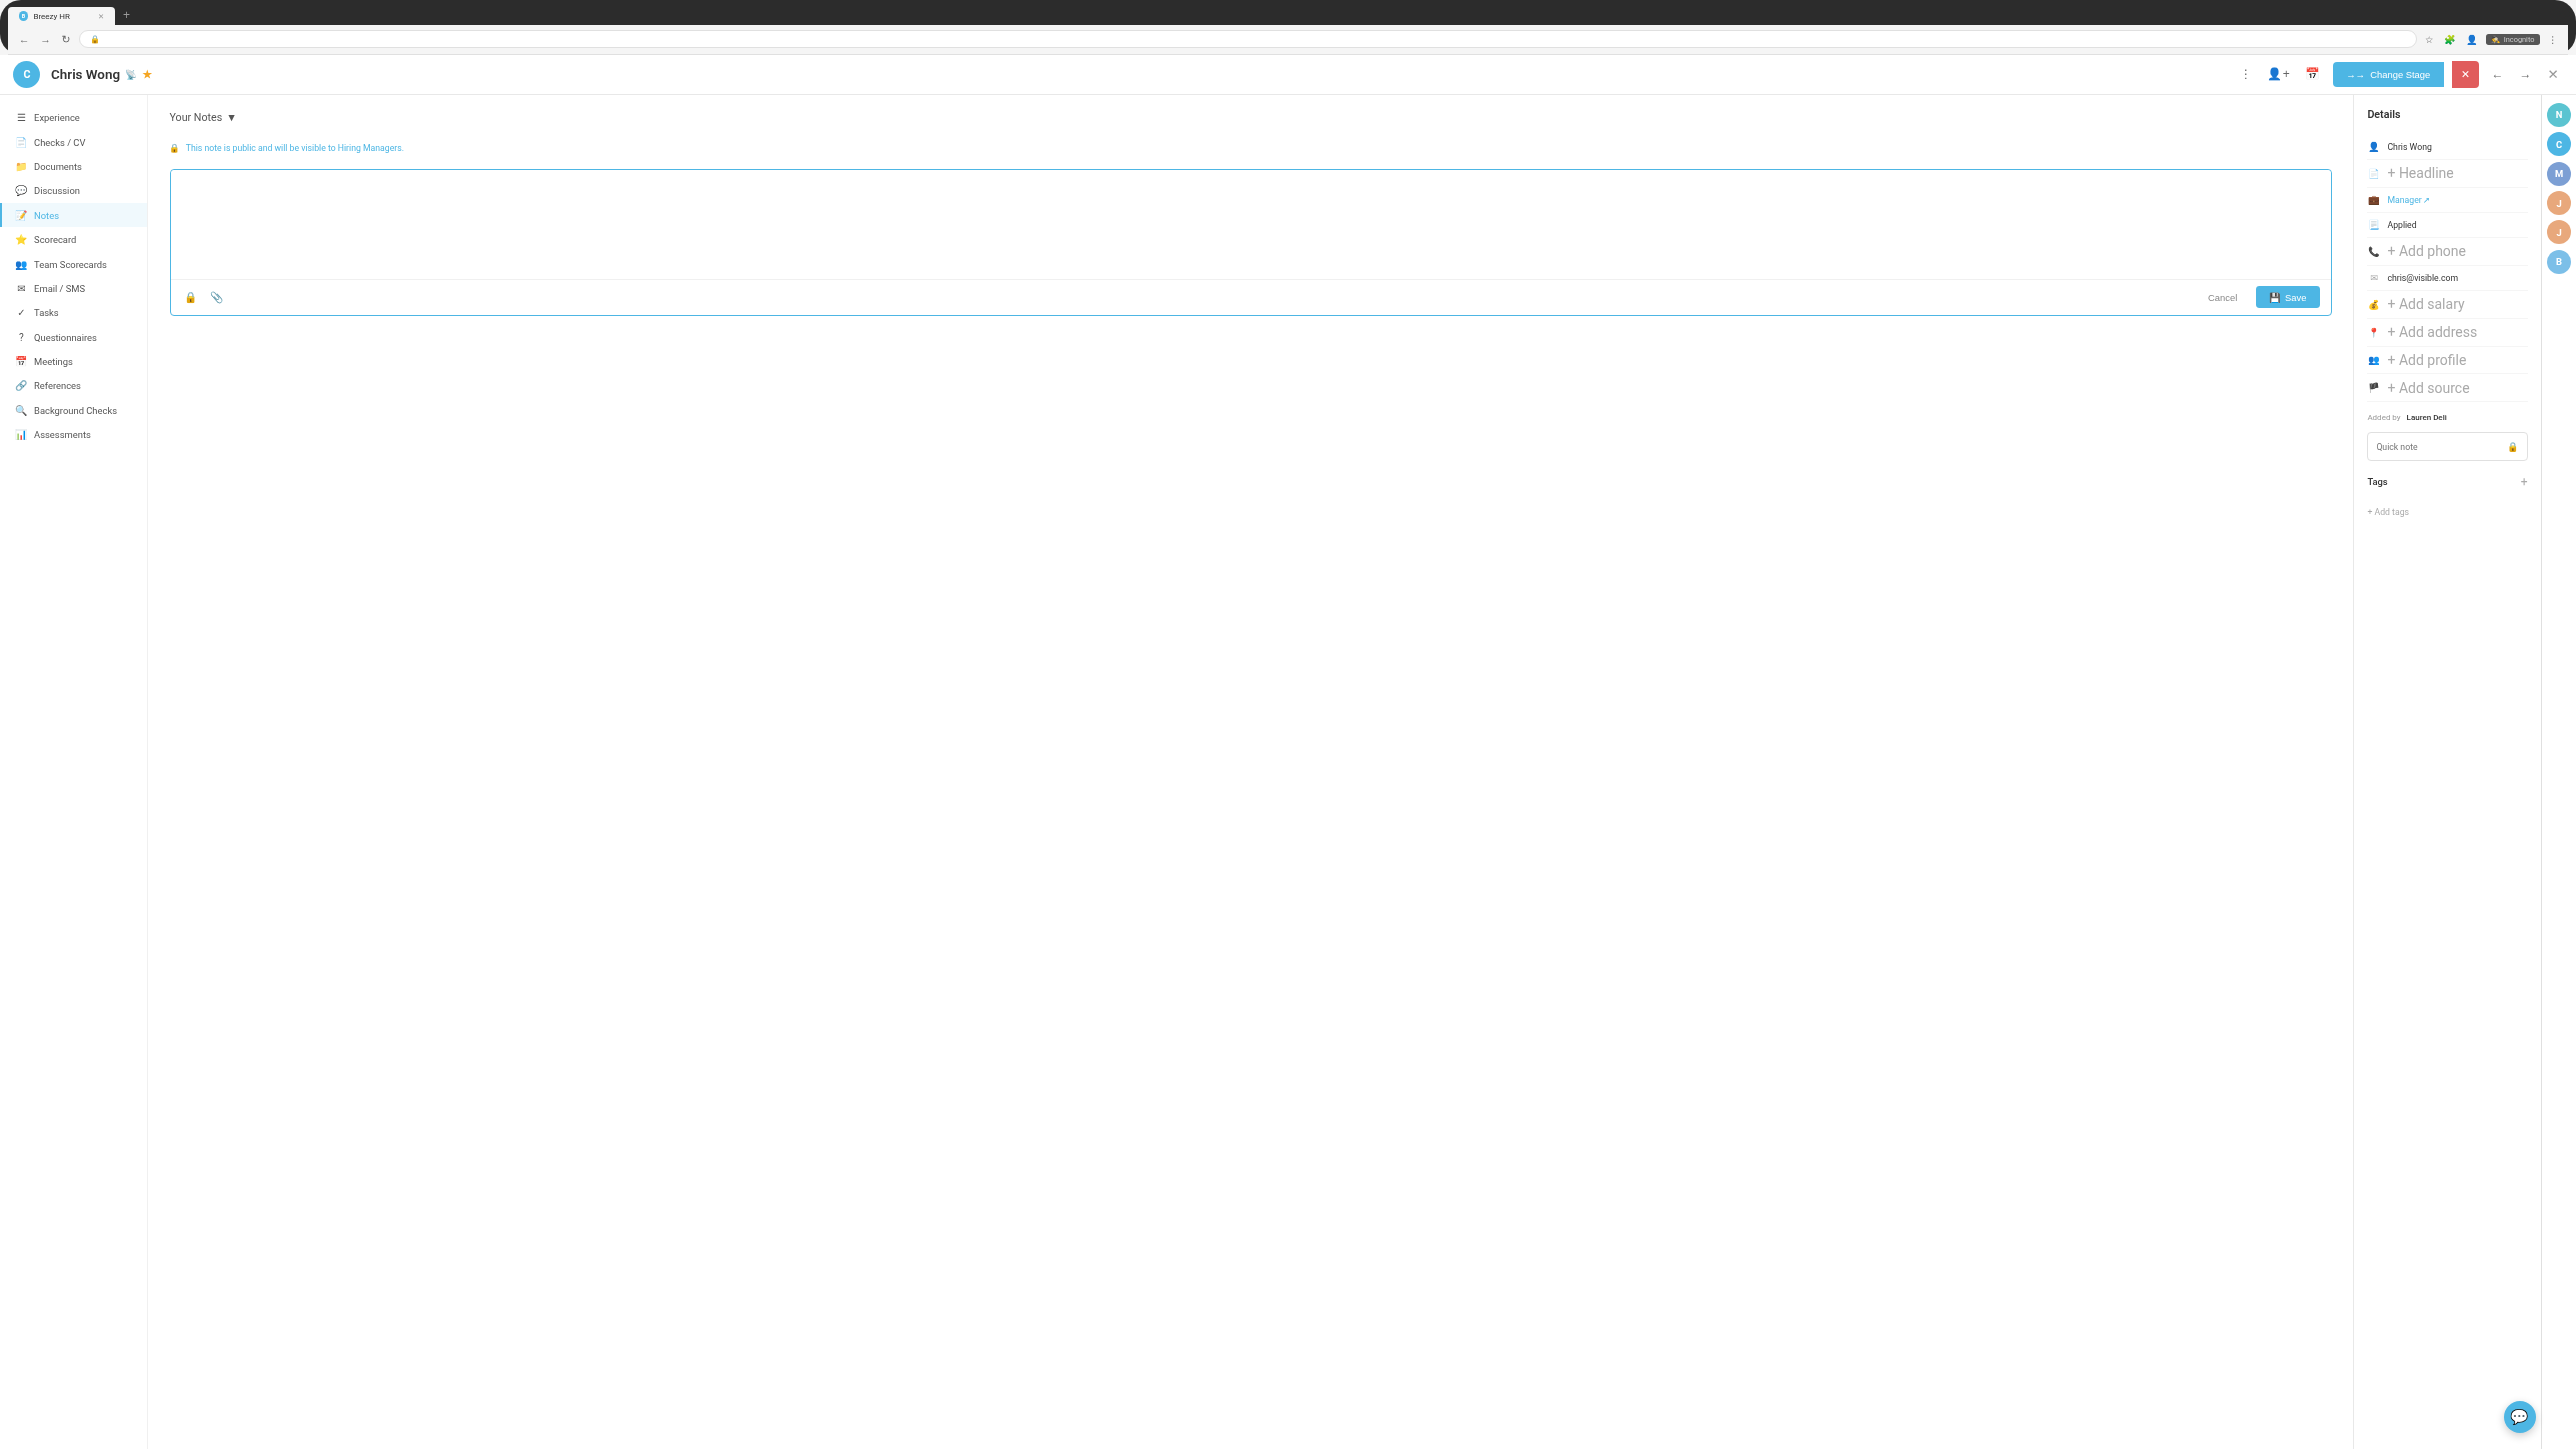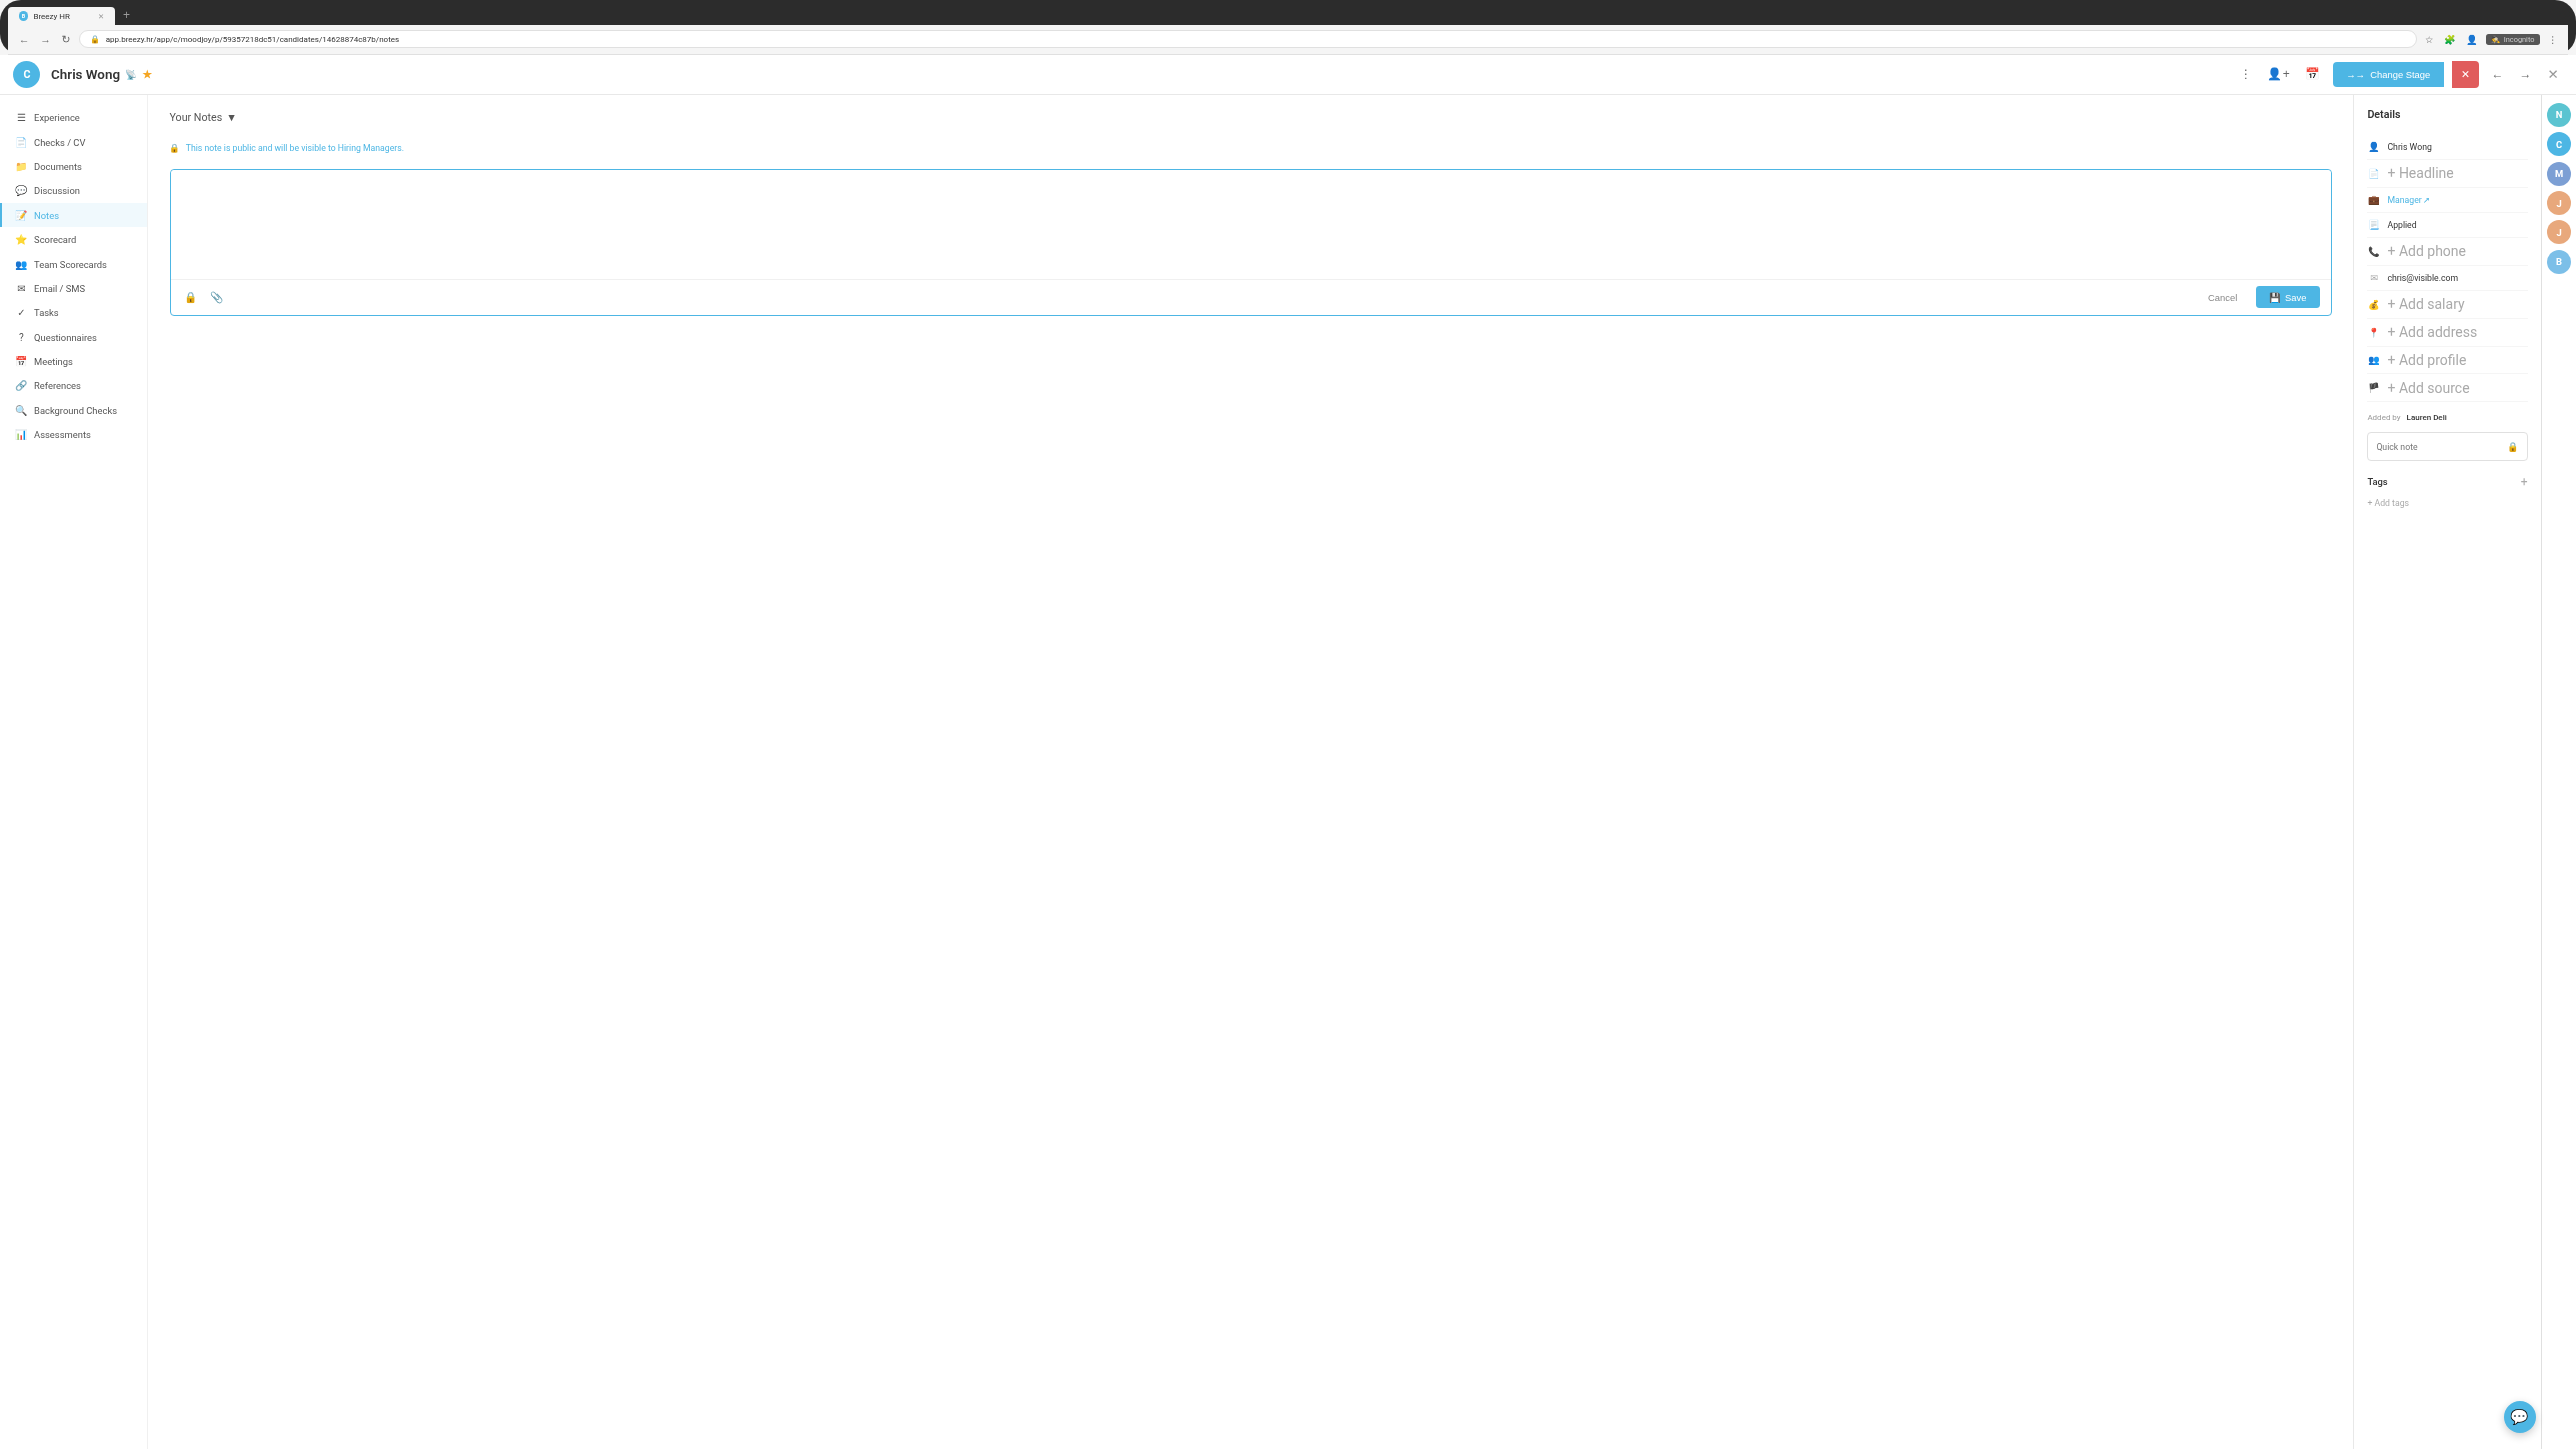--- a/index.html
+++ b/index.html
@@ -67,21 +67,21 @@
     .detail-icon { width: 13.4px; height: 13.4px; color: #aaa; font-size: 9.4px; display: flex; align-items: center; justify-content: center; flex-shrink: 0; }
     .detail-value { font-size: 8.7px; color: #333; }
     .detail-placeholder { font-size: 14px; color: #aaa; cursor: pointer; }
     .detail-link { font-size: 8.7px; color: #4db6e4; cursor: pointer; display: flex; align-items: center; gap: 1px; }
     .added-by { font-size: 8px; color: #999; margin-top: 10.7px; margin-bottom: 10.7px; }
     .added-by-name { color: #333; font-weight: 500; }
     .quick-note-container { border: 0.7px solid #e0e0e0; border-radius: 4px; padding: 8px; display: flex; align-items: center; gap: 5.4px; margin-bottom: 13.4px; }
     .quick-note-input { flex: 1; border: none; outline: none; font-size: 8.7px; color: #aaa; font-family: inherit; }
     .quick-note-lock { color: #aaa; font-size: 9.4px; }
     .tags-section { margin-top: 5.4px; }
-    .tags-header { display: flex; align-items: center; justify-content: space-between; margin-bottom: 9px; }
+    .tags-header { display: flex; align-items: center; justify-content: space-between; margin-bottom: 18px; }
     .tags-title { font-size: 9.4px; font-weight: 500; color: #333; }
     .tags-add-btn { color: #aaa; font-size: 12px; cursor: pointer; }
     .tags-add-text { font-size: 8.7px; color: #aaa; cursor: pointer; }
     .user-avatar { width: 24px; height: 24px; border-radius: 50%; display: flex; align-items: center; justify-content: center; color: white; font-weight: bold; font-size: 9.4px; cursor: pointer; }
     @keyframes blink { 0%, 100% { opacity: 1; } 50% { opacity: 0; } }
   </style>
 </head>
 <body>
 
 <div class="browser-chrome">
@@ -92,21 +92,20 @@
       <span class="tab-close">✕</span>
     </div>
     <button class="tab-new">+</button>
   </div>
   <div class="browser-toolbar">
     <button class="nav-btn">←</button>
     <button class="nav-btn">→</button>
     <button class="nav-btn">↻</button>
     <div class="address-bar">
       <span style="color:#999; font-size:8px;">🔒</span>
-      <span class="address-text">app.breezy.hr/app/c/moodjoy/p/59357218dc51/candidates/14628874c87b/notes</span>
     </div>
     <button class="browser-action-btn">☆</button>
     <button class="browser-action-btn">🧩</button>
     <button class="browser-action-btn">👤</button>
     <div class="incognito-badge">
       <span>🕵</span>
       <span>Incognito</span>
     </div>
     <button class="browser-action-btn">⋮</button>
   </div>

